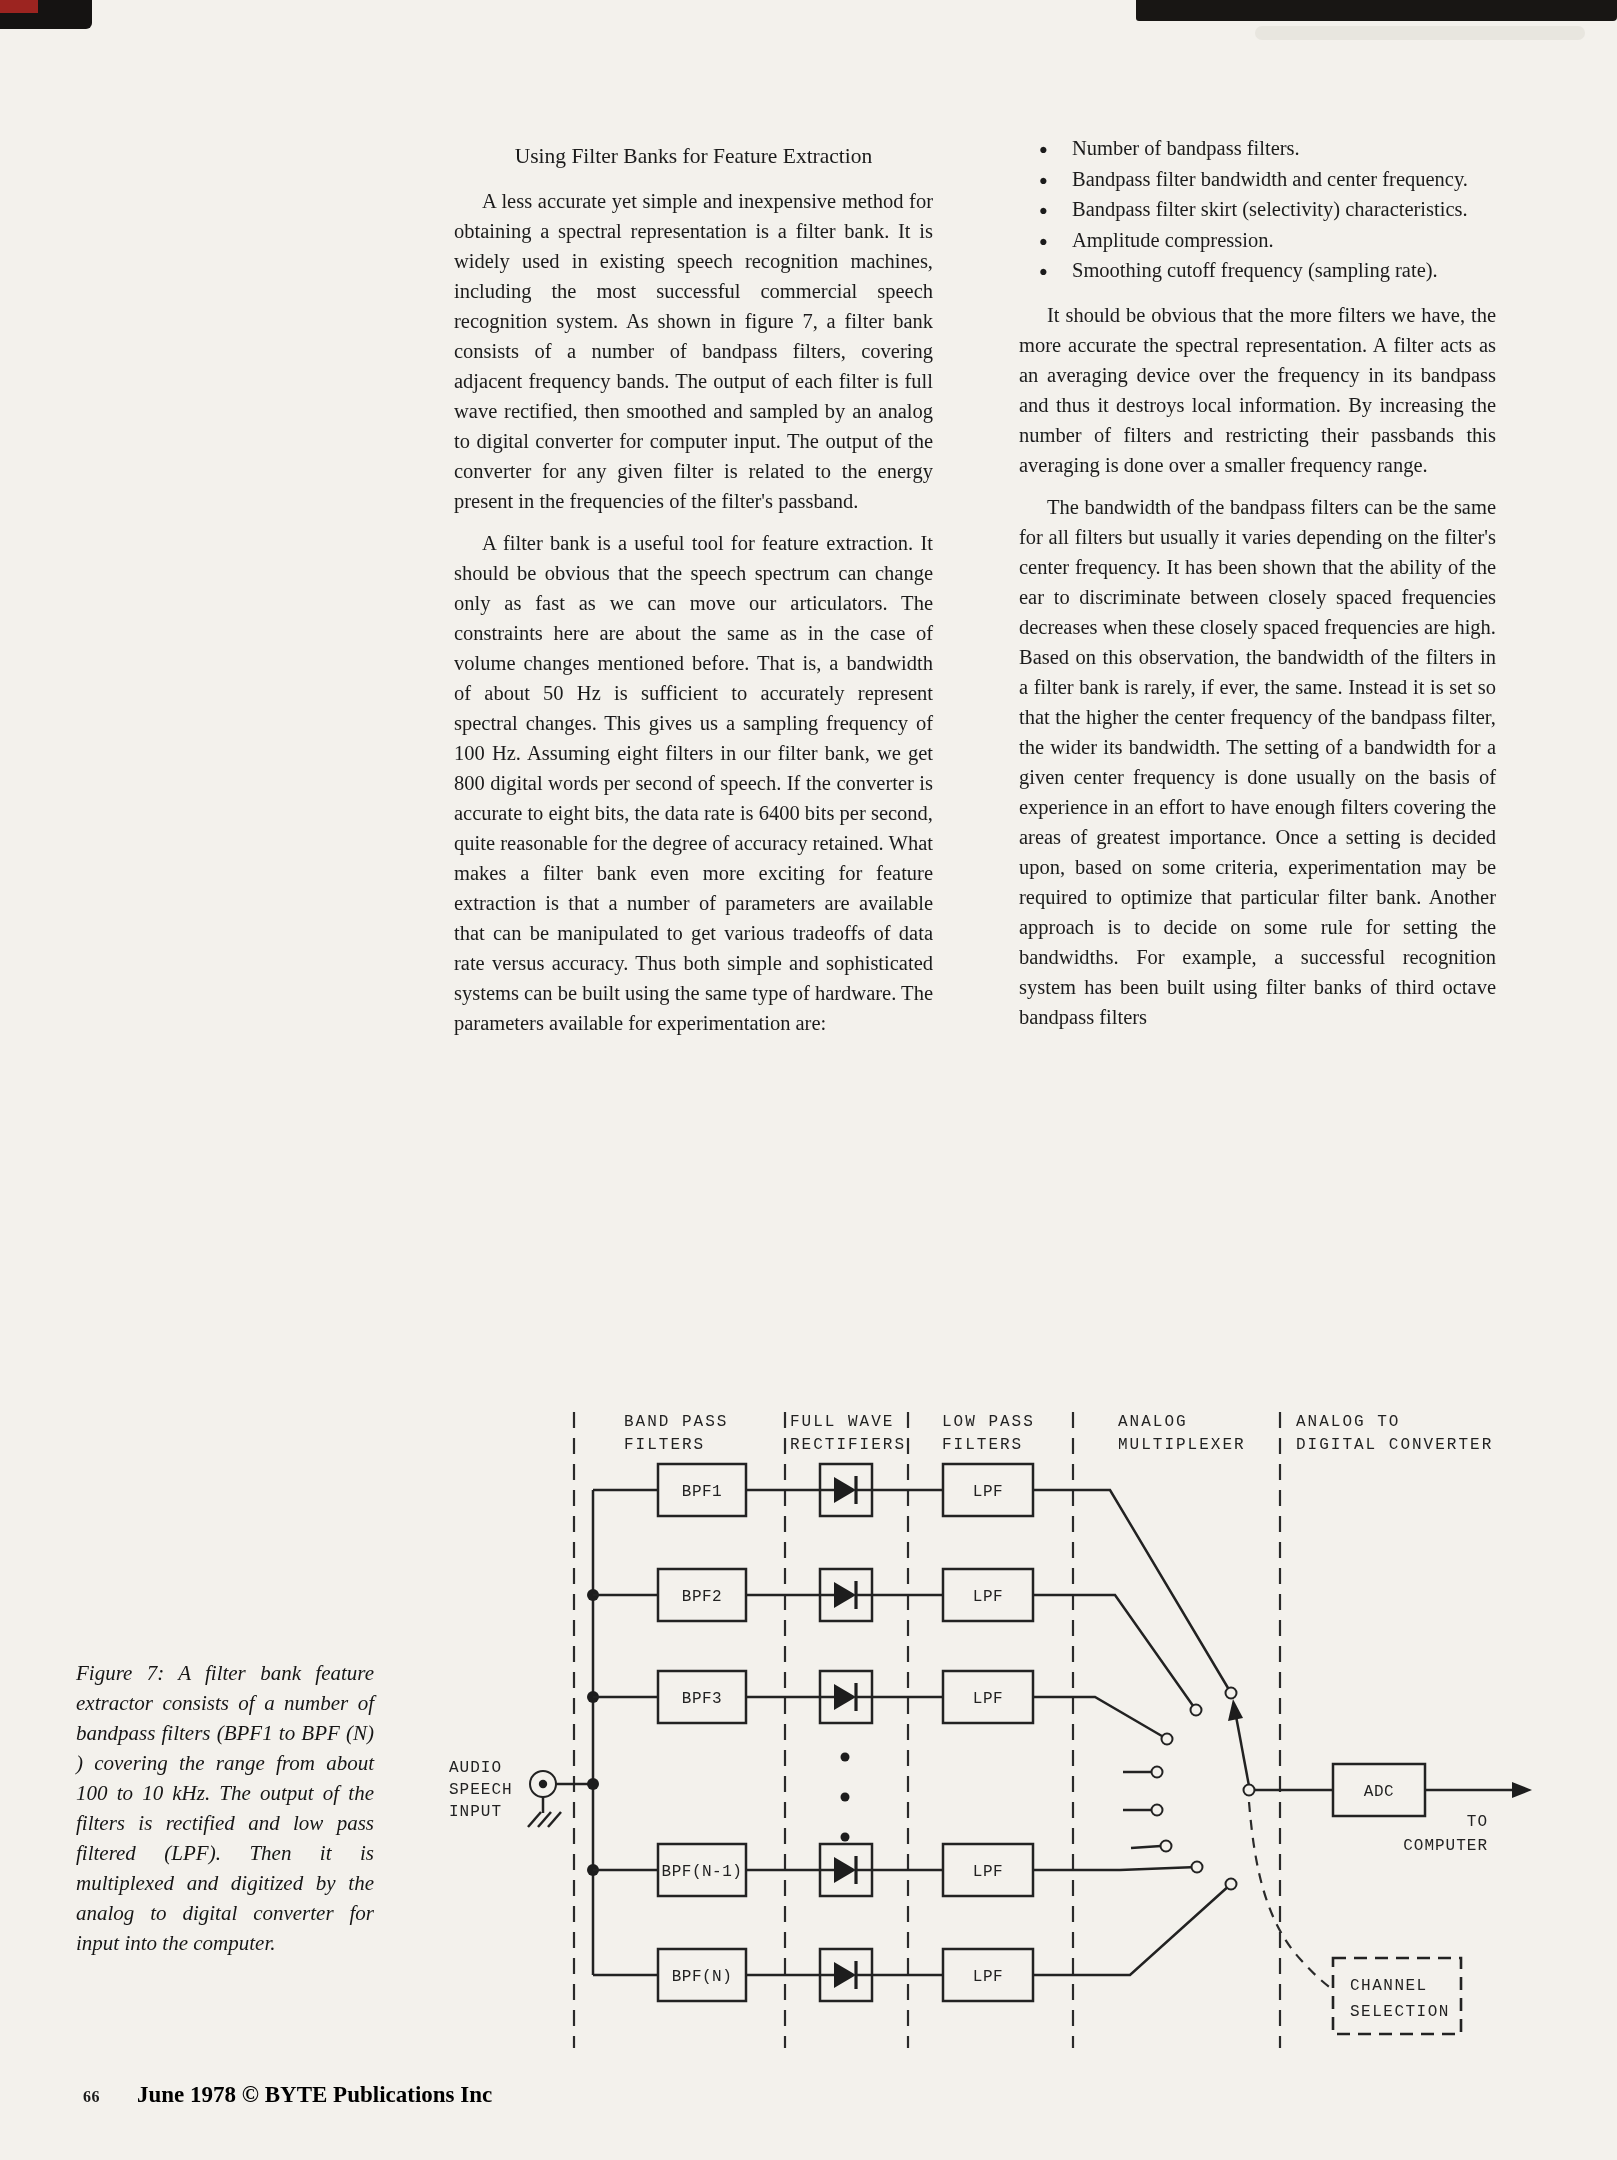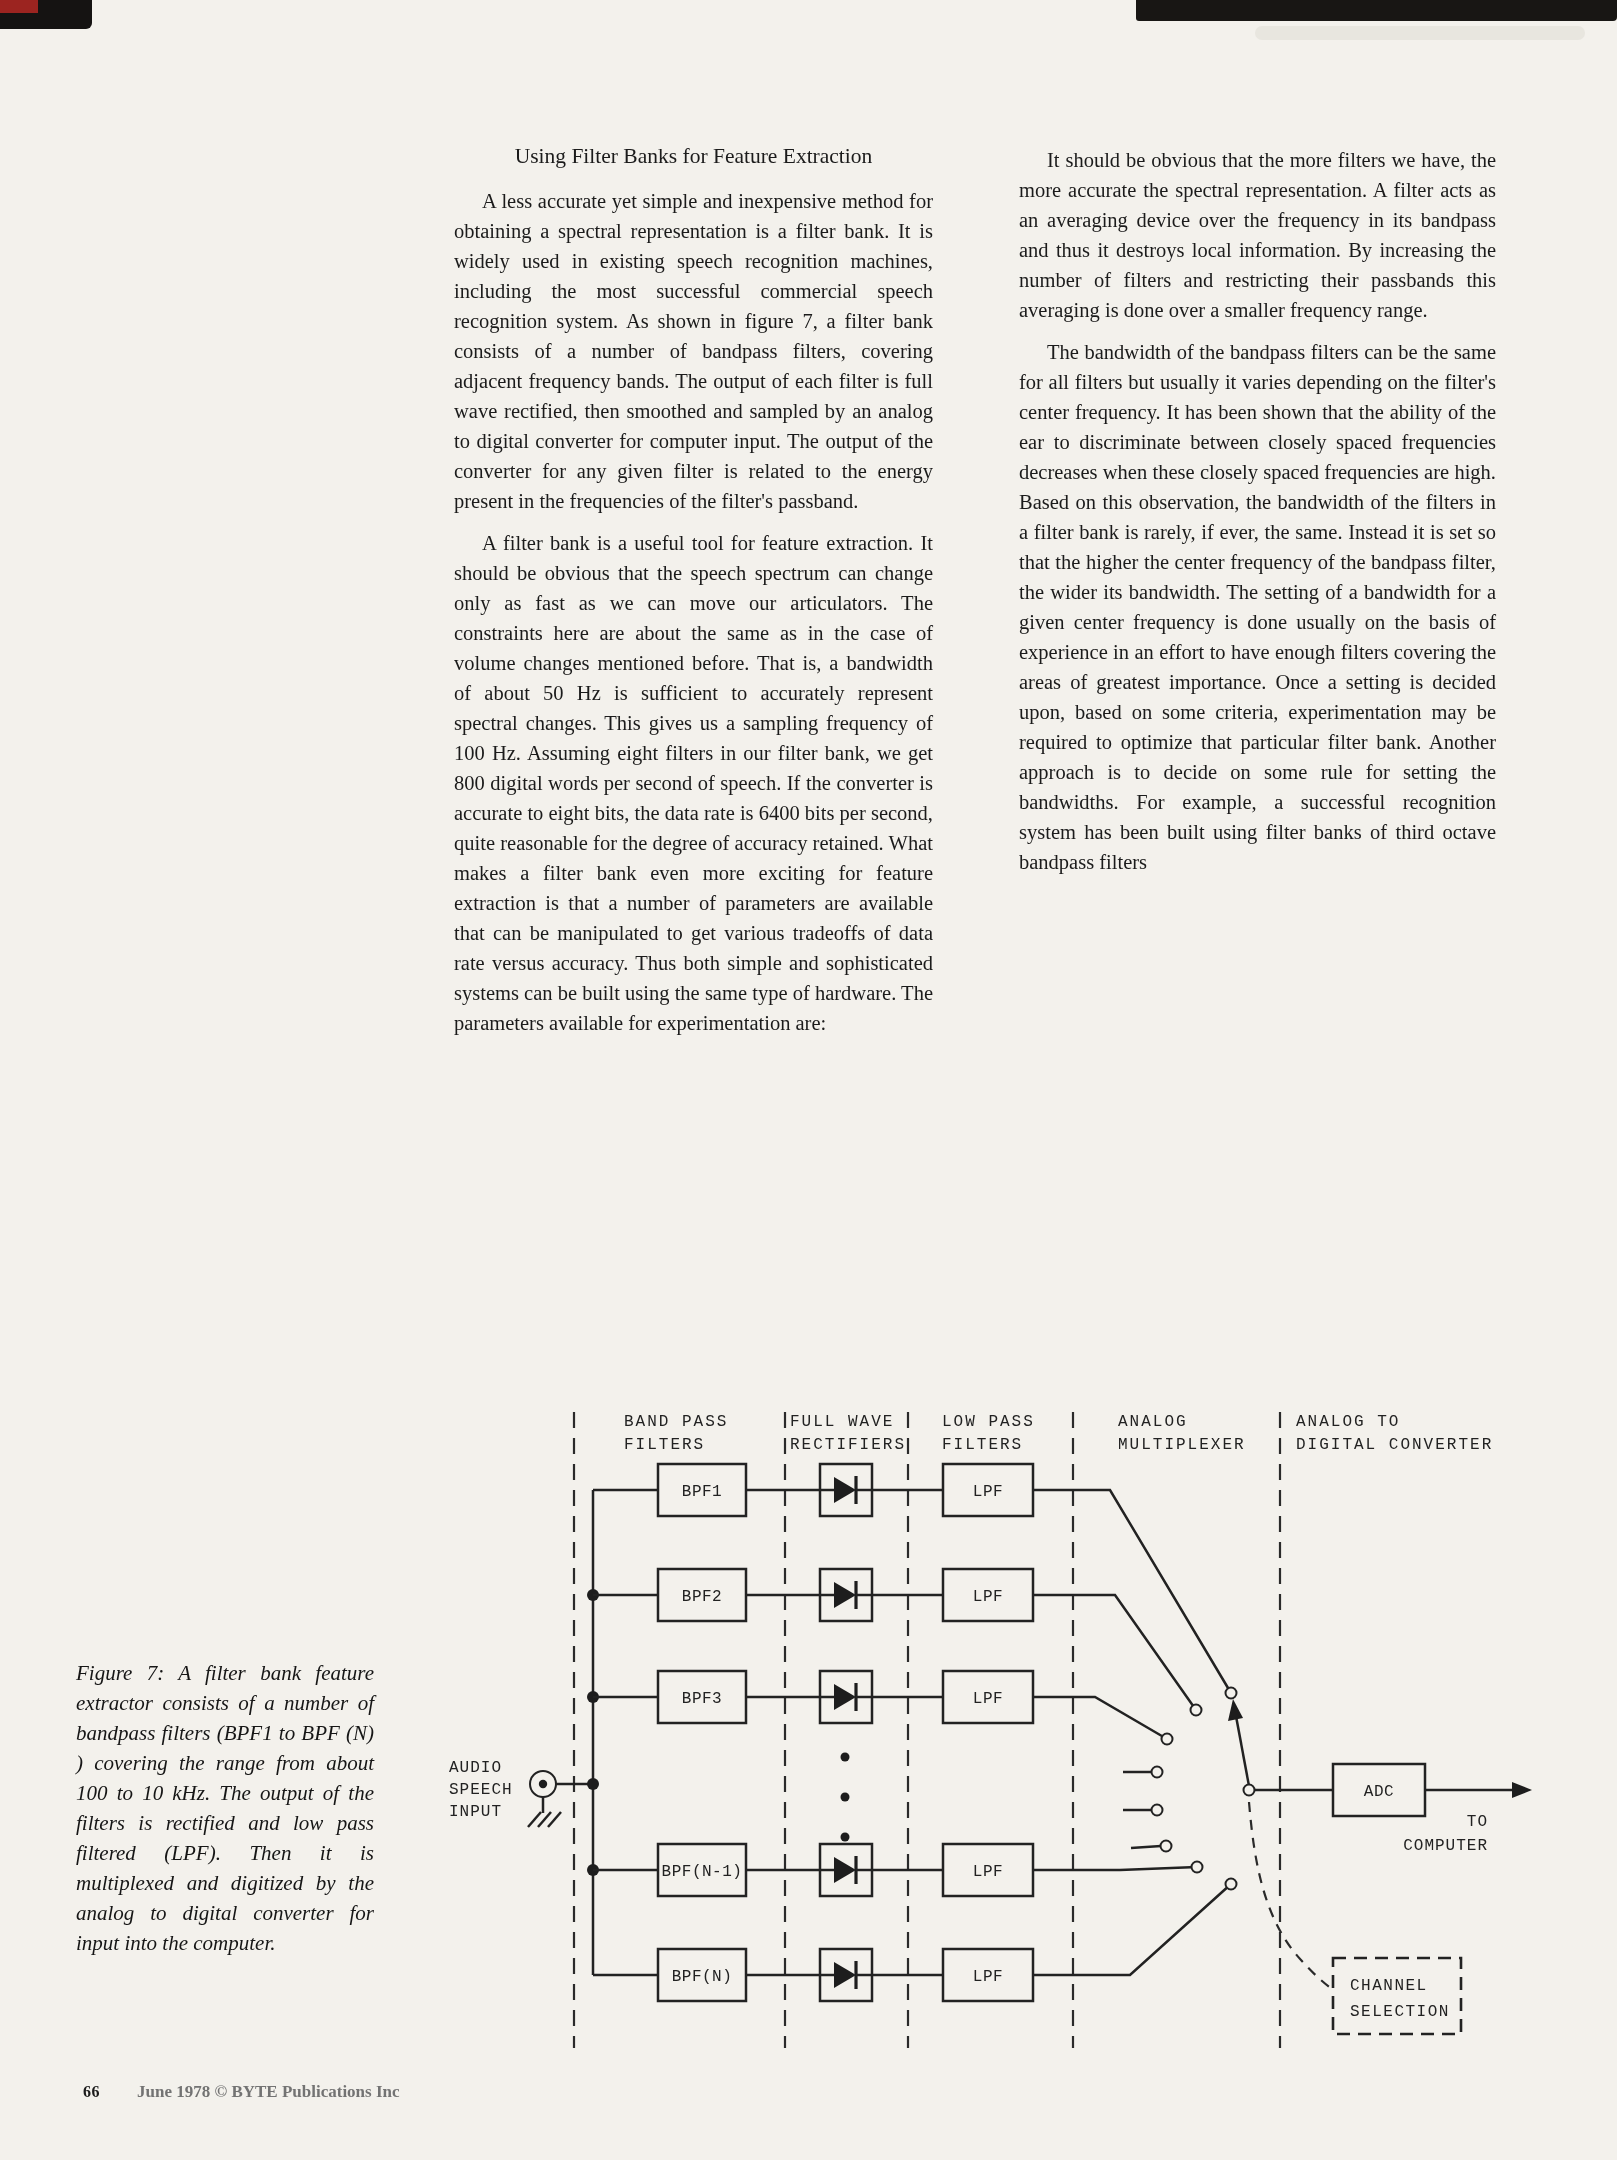--- a/index.html
+++ b/index.html
@@ -38,21 +38,21 @@
   
   #figure-caption {
     position:absolute; left:76px; top:1658px; width:298px;
     font-style:italic; font-size:21px; line-height:30px;
     text-align:justify; color:#161616;
   }
 
   
   #footer { position:absolute; left:83px; top:2082px; display:flex; align-items:baseline; }
   #page-number { font-weight:bold; font-size:16px; letter-spacing:.5px; }
-  #footer-text { margin-left:37px; font-size:17px; font-weight:bold; color:#737373; }
+  #footer-text { margin-left:37px; font-size:23px; font-weight:bold; color:#000000; }
 
   
   #diagram-svg { position:absolute; left:0; top:0; width:1617px; height:2160px; }
   #diagram-svg .wire   { stroke:#222; stroke-width:2.5; fill:none; }
   #diagram-svg .boxln  { stroke:#222; stroke-width:2.5; fill:#f3f1ec; }
   #diagram-svg .dashv  { stroke:#2a2a2a; stroke-width:2.2; stroke-dasharray:16 10; fill:none; }
   #diagram-svg .dashc  { stroke:#2a2a2a; stroke-width:2.2; stroke-dasharray:10 8; fill:none; }
   #diagram-svg .dashbox{ stroke:#222; stroke-width:2.6; stroke-dasharray:13 8; fill:none; }
   #diagram-svg .dot    { fill:#1d1d1d; }
   #diagram-svg .contact{ fill:#f3f1ec; stroke:#222; stroke-width:2; }
@@ -72,20 +72,27 @@
 <div class="artifact a-tl"></div>
 <div class="artifact a-tl-red"></div>
 
 <div class="col" id="left-col">
   <h1 class="article-heading">Using Filter Banks for Feature Extraction</h1>
   <p>A less accurate yet simple and inexpensive method for obtaining a spectral representation is a filter bank. It is widely used in existing speech recognition machines, including the most successful commercial speech recognition system. As shown in figure 7, a filter bank consists of a number of bandpass filters, covering adjacent frequency bands. The output of each filter is full wave rectified, then smoothed and sampled by an analog to digital converter for computer input. The output of the converter for any given filter is related to the energy present in the frequencies of the filter's passband.</p>
   <p>A filter bank is a useful tool for feature extraction. It should be obvious that the speech spectrum can change only as fast as we can move our articulators. The constraints here are about the same as in the case of volume changes mentioned before. That is, a bandwidth of about 50 Hz is sufficient to accurately represent spectral changes. This gives us a sampling frequency of 100 Hz. Assuming eight filters in our filter bank, we get 800 digital words per second of speech. If the converter is accurate to eight bits, the data rate is 6400 bits per second, quite reasonable for the degree of accuracy retained. What makes a filter bank even more exciting for feature extraction is that a number of parameters are available that can be manipulated to get various tradeoffs of data rate versus accuracy. Thus both simple and sophisticated systems can be built using the same type of hardware. The parameters available for experimentation are:</p>
 </div>
 
 <div class="col" id="right-col">
+  <ul class="bullets">
+    <li>Number of bandpass filters.</li>
+    <li>Bandpass filter bandwidth and center frequency.</li>
+    <li>Bandpass filter skirt (selectivity) characteristics.</li>
+    <li>Amplitude compression.</li>
+    <li>Smoothing cutoff frequency (sampling rate).</li>
+  </ul>
   <p>It should be obvious that the more filters we have, the more accurate the spectral representation. A filter acts as an averaging device over the frequency in its bandpass and thus it destroys local information. By increasing the number of filters and restricting their passbands this averaging is done over a smaller frequency range.</p>
   <p>The bandwidth of the bandpass filters can be the same for all filters but usually it varies depending on the filter's center frequency. It has been shown that the ability of the ear to discriminate between closely spaced frequencies decreases when these closely spaced frequencies are high. Based on this observation, the bandwidth of the filters in a filter bank is rarely, if ever, the same. Instead it is set so that the higher the center frequency of the bandpass filter, the wider its bandwidth. The setting of a bandwidth for a given center frequency is done usually on the basis of experience in an effort to have enough filters covering the areas of greatest importance. Once a setting is decided upon, based on some criteria, experimentation may be required to optimize that particular filter bank. Another approach is to decide on some rule for setting the bandwidths. For example, a successful recognition system has been built using filter banks of third octave bandpass filters</p>
 </div>
 
 <div id="figure-caption">Figure 7: A filter bank feature extractor consists of a number of bandpass filters (BPF1 to BPF (N) ) covering the range from about 100 to 10 kHz. The output of the filters is rectified and low pass filtered (LPF). Then it is multiplexed and digitized by the analog to digital converter for input into the computer.</div>
 
 <div id="footer">
   <span id="page-number">66</span>
   <span id="footer-text">June 1978 © BYTE Publications Inc</span>
 </div>

